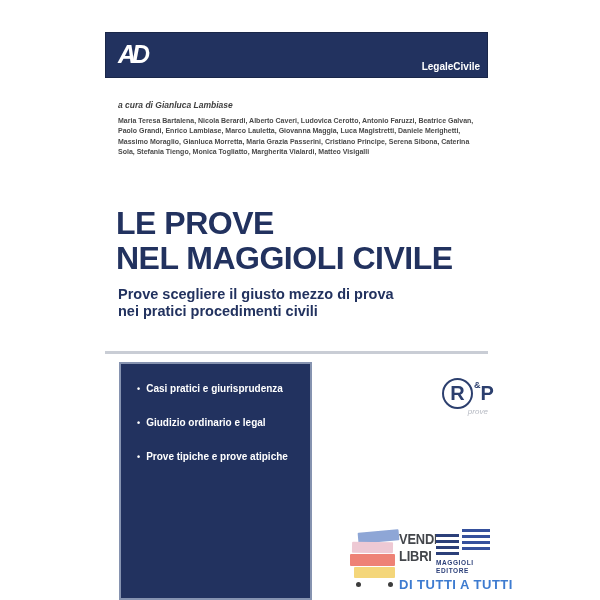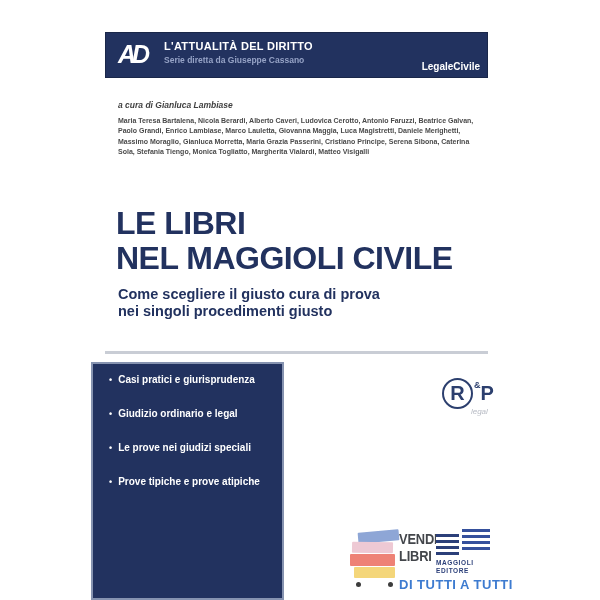--- a/index.html
+++ b/index.html
@@ -34,23 +34,23 @@
     position:absolute; left:116px; top:206px; color:#22325f;
     font-size:32px; line-height:35px; font-weight:bold; letter-spacing:-0.5px;
   }
   .subtitle {
     position:absolute; left:118px; top:286px; color:#22325f;
     font-size:14.5px; line-height:17px; font-weight:bold;
   }
   
   .rule { position:absolute; left:105px; top:351px; width:383px; height:3px; background:#c9cdd5; }
   .topics-box {
-    position:absolute; left:91px; top:362px; width:193px; height:238px;
+    position:absolute; left:119px; top:362px; width:193px; height:238px;
     background:#22325f; border:2px solid #8693b0; box-sizing:border-box;
-    padding:10px 8px 0 16px;
+    padding:19px 8px 0 16px;
   }
   .topic { color:#ffffff; font-weight:bold; font-size:10px; line-height:12px; margin-bottom:22px; }
   .topic .bullet { margin-right:6px; font-size:9px; }
   
   .rp-logo { position:absolute; left:442px; top:378px; color:#2c3f6e; font-family:Liberation Sans, sans-serif; }
   .rp-circle {
     display:inline-block; width:27px; height:27px; border:2.5px solid #2c3f6e; border-radius:50%;
     text-align:center; line-height:27px; font-weight:bold; font-size:20px; vertical-align:middle;
   }
   .rp-amp { font-size:9px; font-weight:bold; vertical-align:10px; margin-left:1px; }
@@ -87,59 +87,52 @@
   }
   .mg-text { margin-top:2px; color:#2b3f79; font-weight:bold; font-size:6.5px; line-height:7.5px; letter-spacing:0.6px; background:#ffffff; }
 </style>
 </head>
 <body>
 
 <div class="page">
 
   <div class="series-bar">
     <div class="ad-logo">AD</div>
-    <div class="series-text">
-      <div class="series-title">L'ATTUALITÀ DEL DIRITTO</div>
-      <div class="series-sub">Serie diretta da Giuseppe Cassano</div>
-    </div>
     <div class="series-cat">LegaleCivile</div>
   </div>
 
   <div class="editor">a cura di Gianluca Lambiase</div>
   <div class="authors">Maria Teresa Bartalena, Nicola Berardi, Alberto Caveri, Ludovica Cerotto, Antonio Faruzzi, Beatrice Galvan, Paolo Grandi, Enrico Lambiase, Marco Lauletta, Giovanna Maggia, Luca Magistretti, Daniele Merighetti, Massimo Moraglio, Gianluca Morretta, Maria Grazia Passerini, Cristiano Principe, Serena Sibona, Caterina Sola, Stefania Tiengo, Monica Togliatto, Margherita Vialardi, Matteo Visigalli</div>
 
   <div class="title">
-    <div>LE LIBRI</div>
+    <div>LE PROVE</div>
     <div>NEL MAGGIOLI CIVILE</div>
   </div>
   <div class="subtitle">
-    <div>Come scegliere il giusto cura di prova</div>
-    <div>nei singoli procedimenti giusto</div>
+    <div>Prove scegliere il giusto mezzo di prova</div>
+    <div>nei pratici procedimenti civili</div>
   </div>
 
   <div class="rule"></div>
 
   <div class="topics-box">
     <div class="topic">
       <span class="bullet">•</span><span>Casi pratici e giurisprudenza</span>
     </div>
     <div class="topic">
       <span class="bullet">•</span><span>Giudizio ordinario e legal</span>
     </div>
     <div class="topic">
-      <span class="bullet">•</span><span>Le prove nei giudizi speciali</span>
-    </div>
-    <div class="topic">
       <span class="bullet">•</span><span>Prove tipiche e prove atipiche</span>
     </div>
   </div>
 
   <div class="rp-logo">
     <span class="rp-circle">R</span><span class="rp-amp">&amp;</span><span class="rp-p">P</span>
-    <div class="rp-caption">legal</div>
+    <div class="rp-caption">prove</div>
   </div>
 
   <div class="vl-cart">
     <div class="book-1"></div>
     <div class="book-2"></div>
     <div class="book-3"></div>
     <div class="book-4"></div>
     <div class="wheel wheel-l"></div>
     <div class="wheel wheel-r"></div>
   </div>

